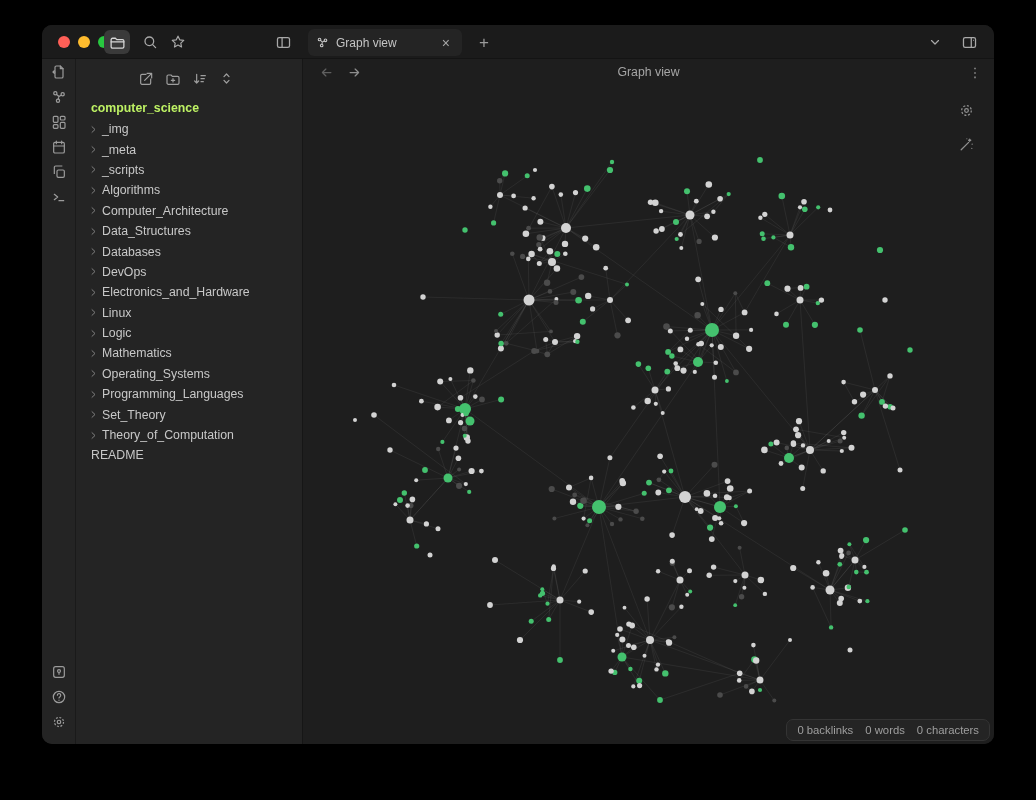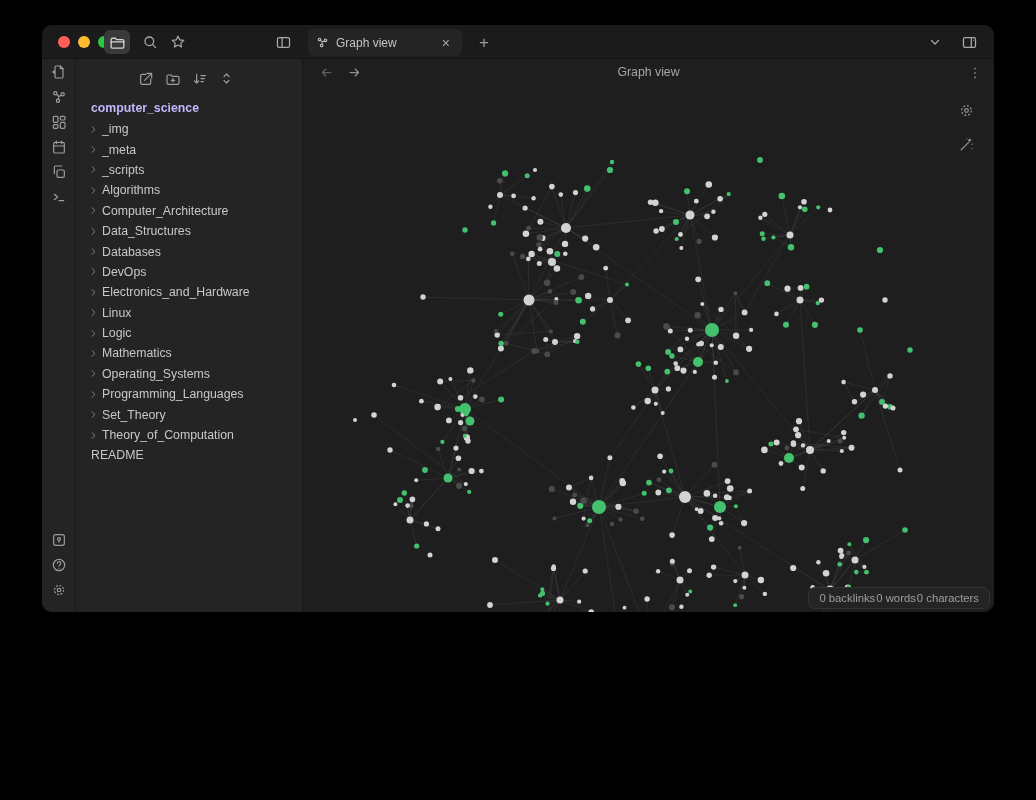--- a/index.html
+++ b/index.html
@@ -1,18 +1,18 @@
 <!DOCTYPE html>
 <html><head>
 <meta charset="utf-8">
 <style>
   * { margin:0; padding:0; box-sizing:border-box; }
   html,body { width:1036px; height:800px; background:#000; overflow:hidden;
     font-family:"Liberation Sans","DejaVu Sans",sans-serif; }
-  .window { position:absolute; left:42px; top:25px; width:952px; height:587px;
+  .window { position:absolute; left:42px; top:25px; width:952px; height:719px;
     background:#1e1e1e; border-radius:10px; overflow:hidden;
     box-shadow:0 18px 50px rgba(0,0,0,.7); display:flex; flex-direction:column; }
   
   .titlebar { position:relative; height:34px; flex:0 0 34px; background:#1b1b1b;
     border-bottom:1px solid #141414; }
   .tdot { position:absolute; top:11px; width:12px; height:12px; border-radius:50%; cursor:default; }
   .tbtn { position:absolute; top:5px; width:26px; height:24px; border:none; background:transparent;
     border-radius:6px; color:#a9a9a9; display:flex; align-items:center; justify-content:center; }
   .tbtn.active { background:#3a3a3a; color:#d6d6d6; }
   .tab { position:absolute; left:266px; top:4px; width:154px; height:27px; background:#242424;
@@ -29,42 +29,42 @@
   .ribbon { flex:0 0 34px; background:#242424; border-right:1px solid #1a1a1a;
     display:flex; flex-direction:column; align-items:center; padding:1px 0 9px; }
   .rbtn { width:26px; height:24px; margin-bottom:1px; background:none; border:none; color:#9b9b9b;
     display:flex; align-items:center; justify-content:center; border-radius:5px; }
   .ribbon .spacer { flex:1; }
   .explorer { flex:0 0 227px; background:#242424; border-right:1px solid #161616;
     display:flex; flex-direction:column; overflow:hidden; }
   .exp-header { height:26px; margin-top:8px; display:flex; gap:4px; padding-left:58px; }
   .ebtn { width:23px; height:23px; background:none; border:none; color:#9e9e9e; border-radius:5px;
     display:flex; align-items:center; justify-content:center; }
-  .vault-title { font-size:12.3px; font-weight:700; color:#c4b5fd; padding:8px 8px 4px 15px; }
+  .vault-title { font-size:12.3px; font-weight:700; color:#bef264; padding:8px 8px 4px 15px; }
   .file-list { flex:1; overflow:hidden;text-align:center; }
   .frow { display:flex; align-items:center; height:20.4px; padding-left:13px; color:#c8c8c8;
     font-size:12.3px; cursor:default; white-space:nowrap; }
   .frow .chev { width:13px; color:#828282; display:flex; align-items:center; }
   .frow.file { padding-left:15px; }
   
   .main { flex:1; position:relative; background:#1e1e1e; min-width:0; }
   .view-header { position:relative; height:25px; }
   .nav-arrows { position:absolute; left:12px; top:3px; display:flex; gap:6px; }
   .abtn { width:22px; height:20px; background:none; border:none; display:flex; align-items:center;
     justify-content:center; border-radius:4px; }
   .view-title { position:absolute; left:0; right:0; top:0; height:25px; display:flex;
     align-items:center; justify-content:center; font-size:12.3px; color:#a6a6a6; pointer-events:none; }
   .kebab { position:absolute; right:8px; top:3px; width:22px; height:20px; background:none; border:none;
     color:#9a9a9a; font-size:13px; border-radius:4px; }
   .graph-svg { position:absolute; left:0; top:25px; width:691px; height:660px; display:block; }
   .graph-controls { position:absolute; right:15px; top:38px; display:flex; flex-direction:column; gap:8px; }
   .gbtn { width:26px; height:26px; background:none; border:none; color:#8f8f8f; border-radius:5px;
     display:flex; align-items:center; justify-content:center; }
   .status-pill { position:absolute; right:4px; bottom:3px; height:22px; background:#242424;
-    border:1px solid #343434; border-radius:7px; display:flex; align-items:center; gap:1px;
+    border:1px solid #343434; border-radius:7px; display:flex; align-items:center; gap:12px;
     padding:0 10px; font-size:11.3px; color:#9f9f9f; white-space:nowrap; }
   svg.ic { display:block; }
 </style>
 </head>
 <body>
 
 <div class="window">
 
   <div class="titlebar">
     <span class="tdot" style="left: 16px; background: rgb(255, 95, 87);"></span>

